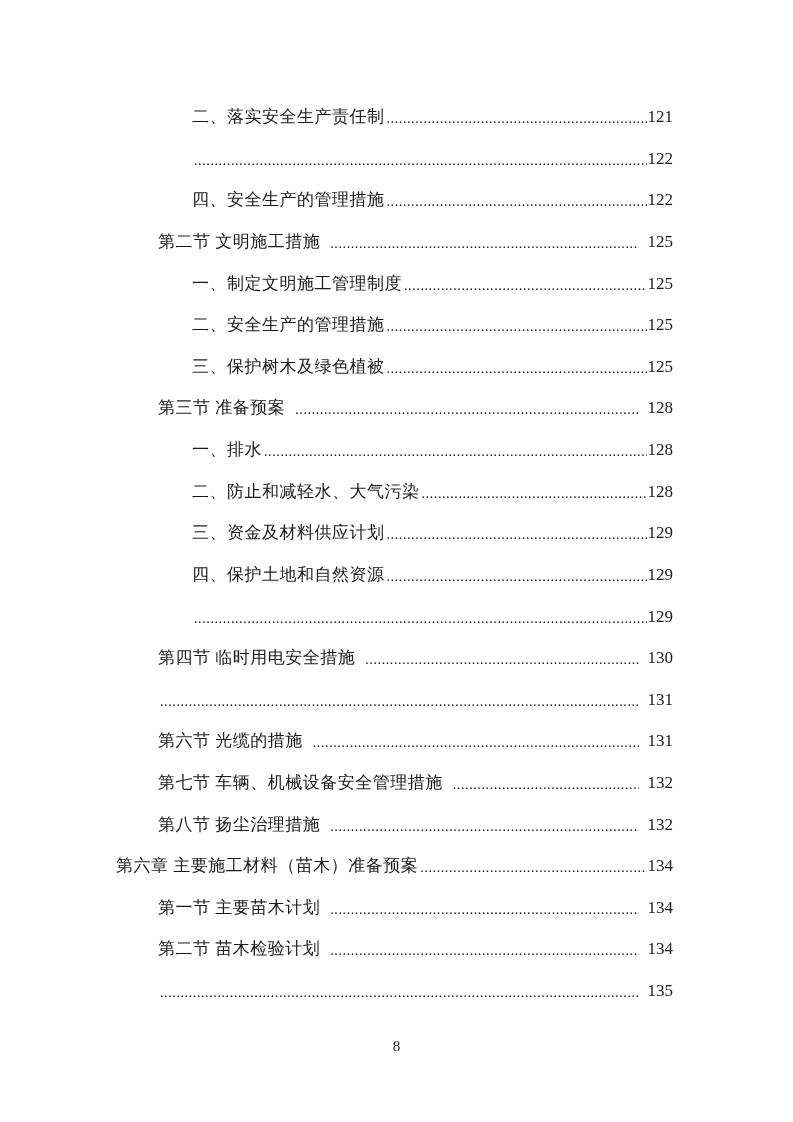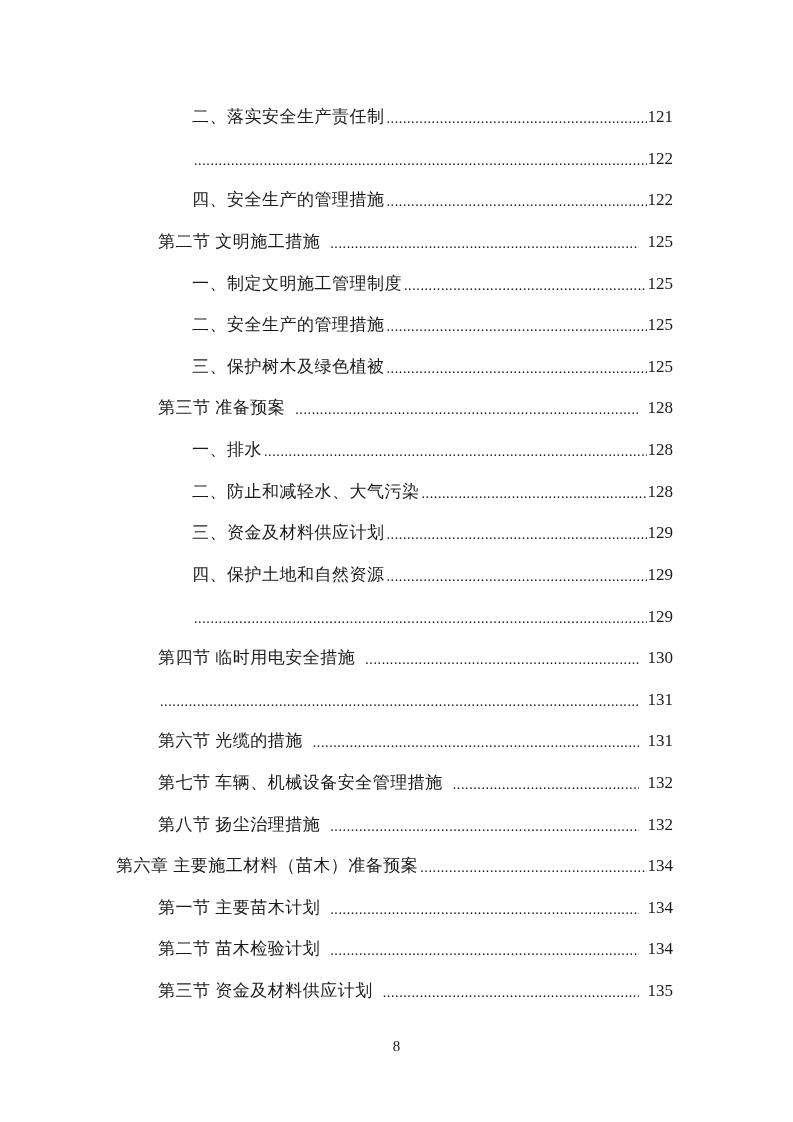--- a/index.html
+++ b/index.html
@@ -170,19 +170,18 @@
     <span class="toc-title">第一节  主要苗木计划</span>
     <span class="toc-leader"></span>
     <span class="toc-page">134</span>
   </div>
   <div class="toc-row level-2" style="top:936px">
     <span class="toc-title">第二节  苗木检验计划</span>
     <span class="toc-leader"></span>
     <span class="toc-page">134</span>
   </div>
   <div class="toc-row level-2" style="top:978px">
-    <span class="toc-title">第三节  资金及材料供应计划</span>
     <span class="toc-leader"></span>
     <span class="toc-page">135</span>
   </div>
 </div>
 
 <div class="page-number">8</div>
 
 </body></html>

